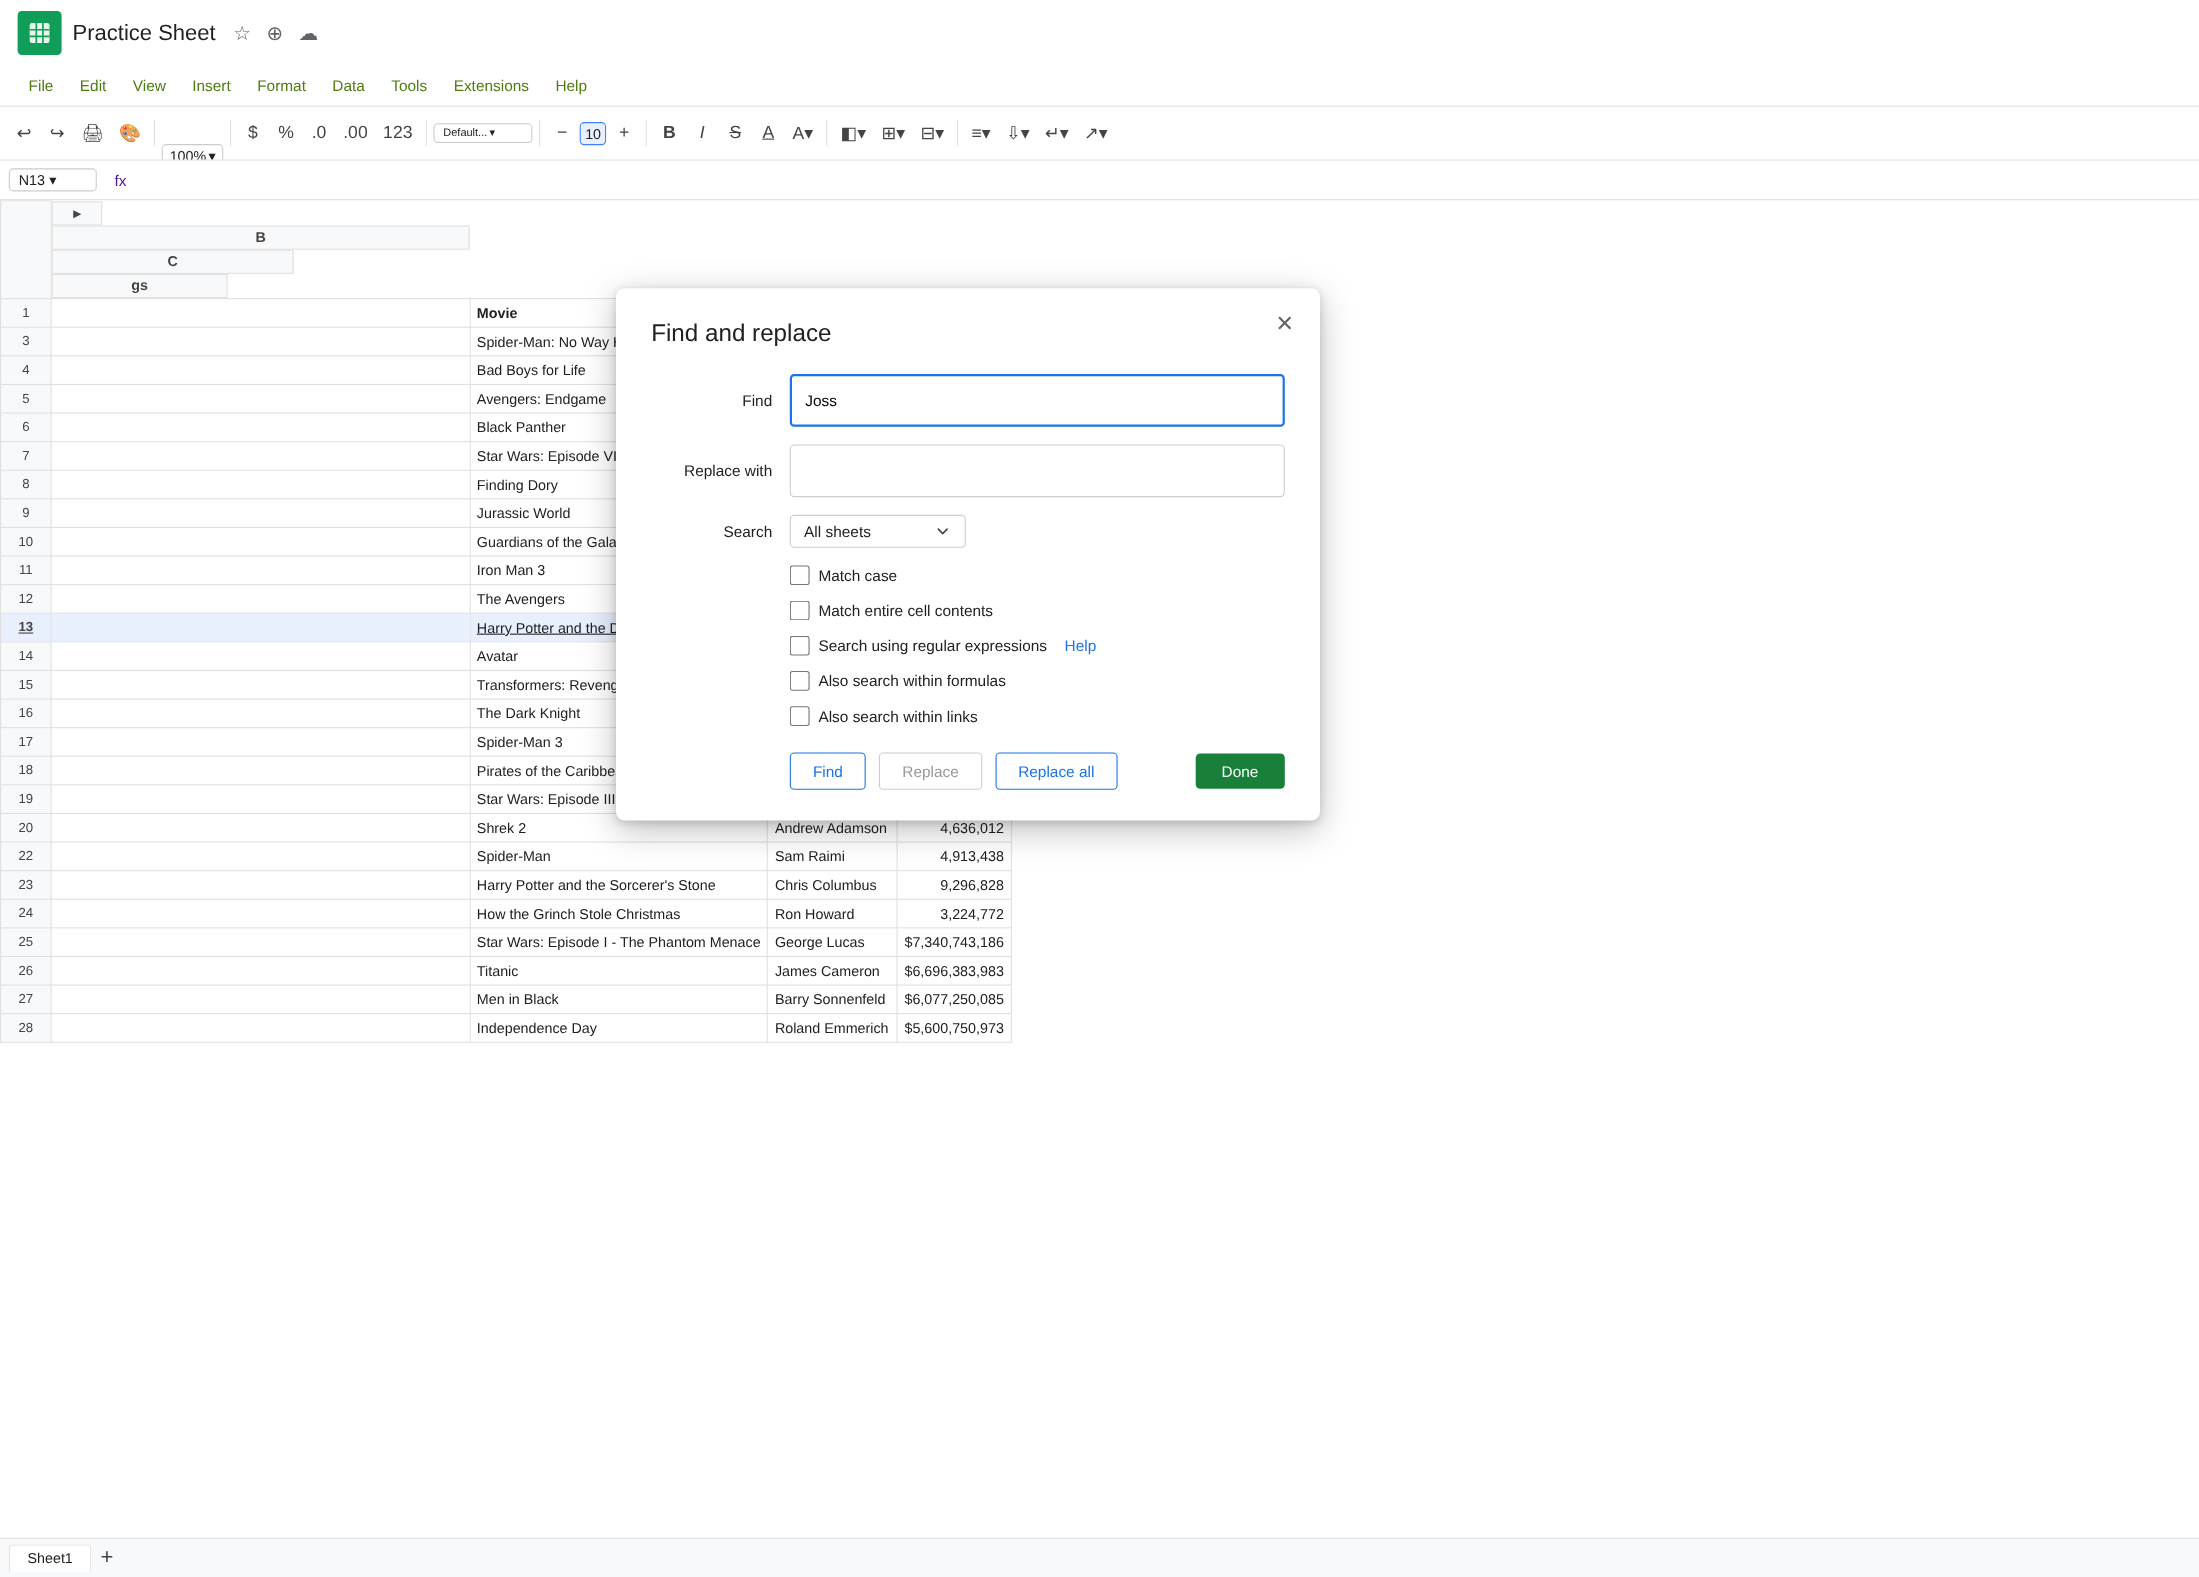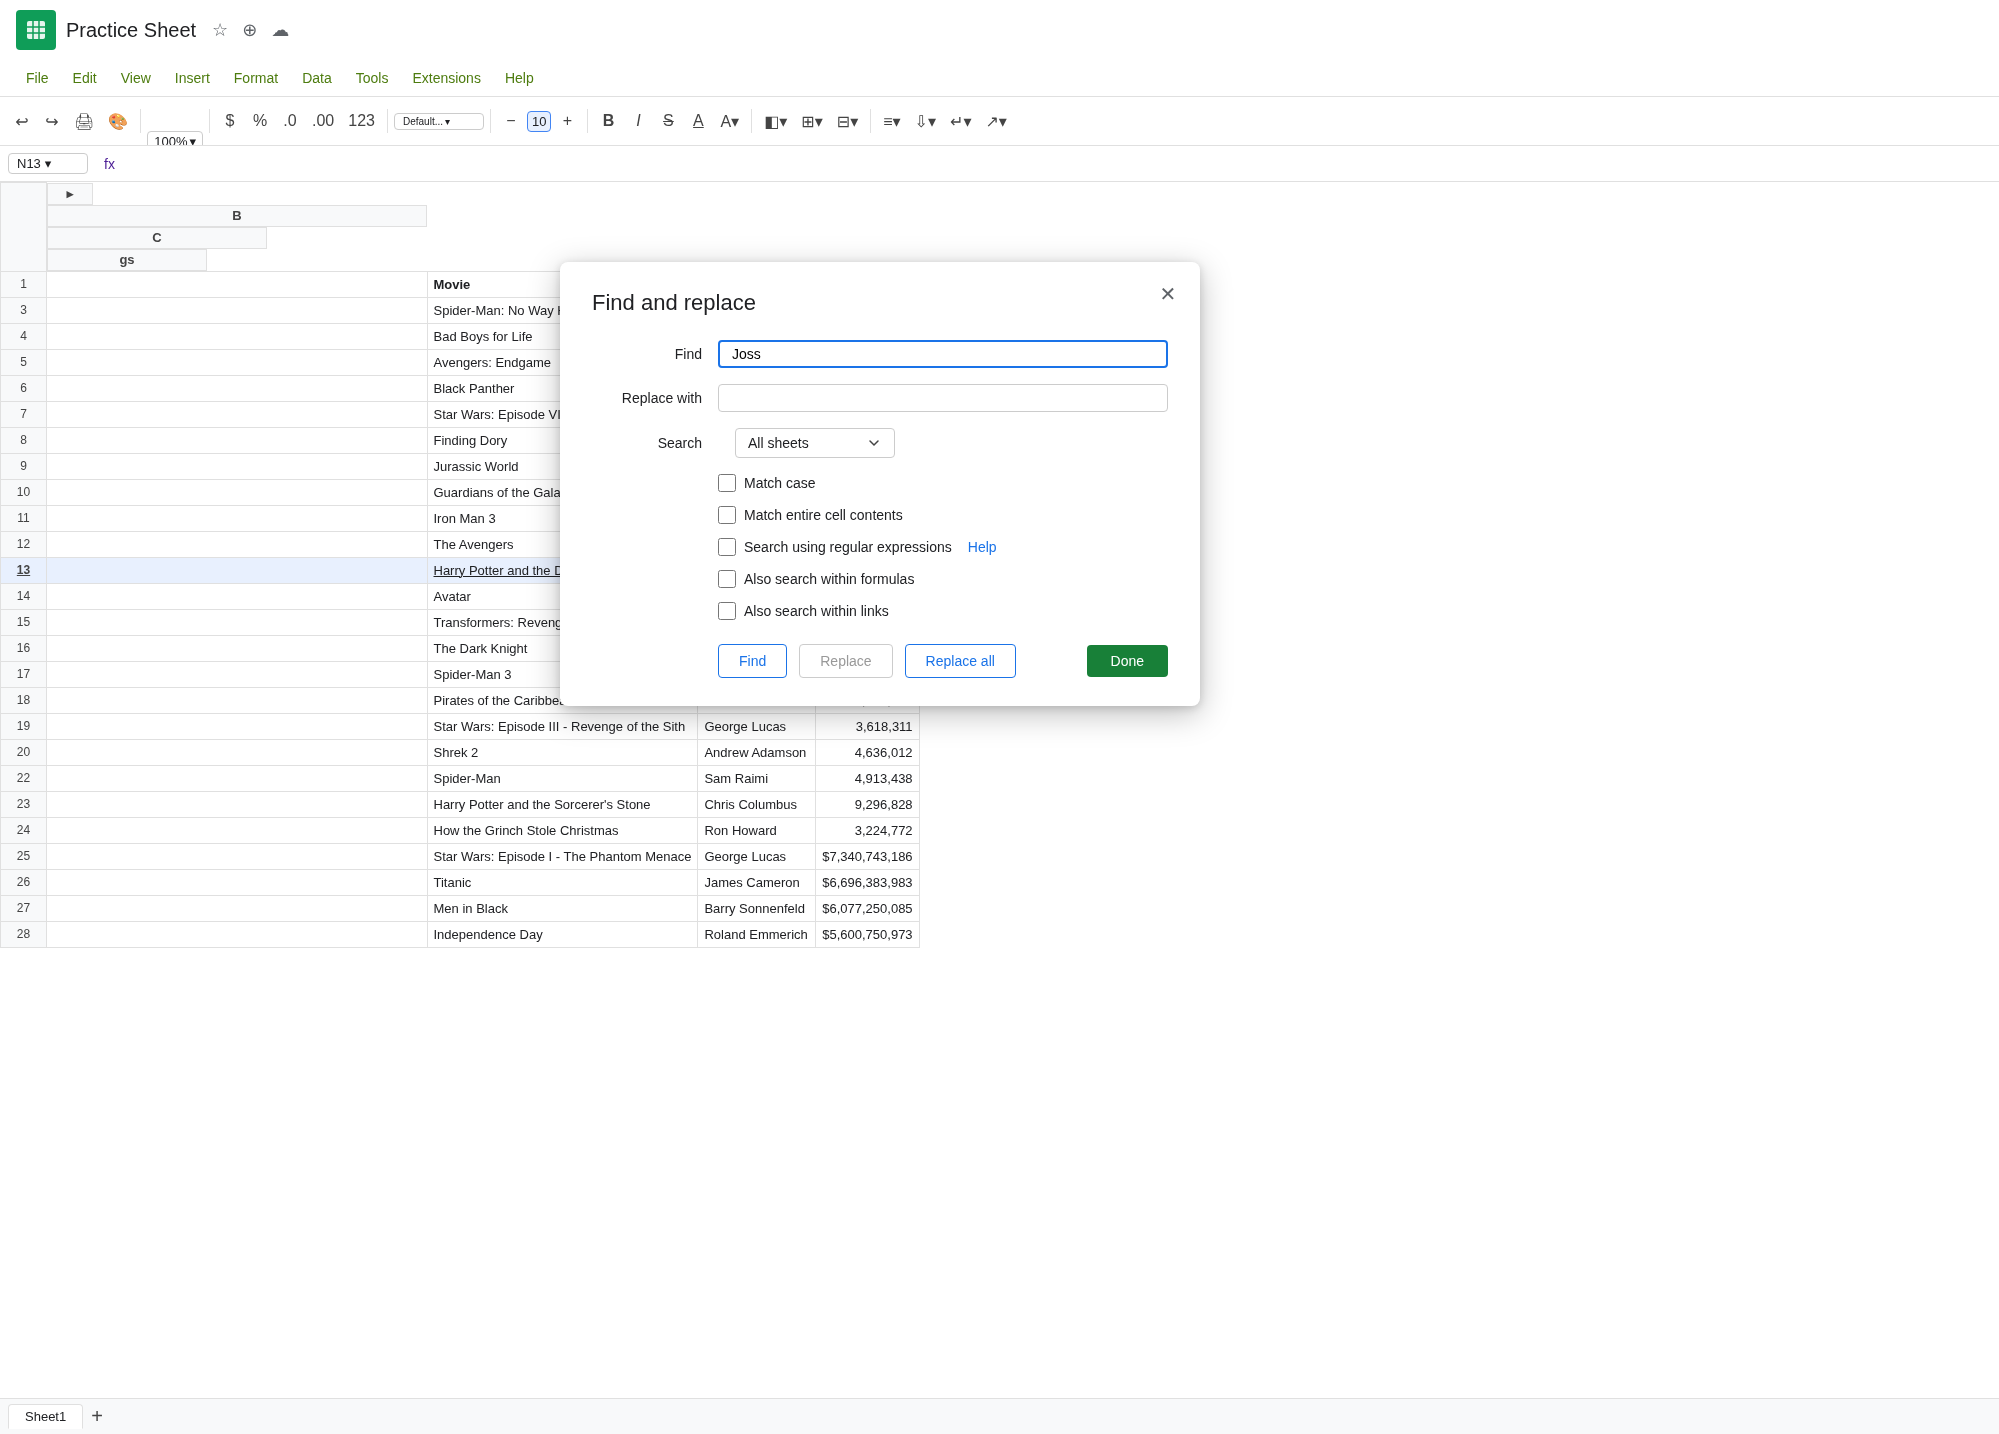--- a/index.html
+++ b/index.html
@@ -113,29 +113,29 @@
     #dialog-title {
       font-size: 22px; font-weight: 400; color: #202124; margin-bottom: 24px;
     }
     .dialog-row {
       display: flex; align-items: center; margin-bottom: 16px; gap: 16px;
     }
     .dialog-label {
       font-size: 14px; color: #202124; min-width: 110px; text-align: right;
     }
     .dialog-input {
-      flex: 1; height: 28px; border: 1px solid #ccc; border-radius: 4px;
+      flex: 1; height: 48px; border: 1px solid #ccc; border-radius: 4px;
       padding: 0 12px; font-size: 14px; outline: none;
     }
     .dialog-input.active { border: 2px solid #1a73e8; }
 
     .search-select {
       display: flex; align-items: center; gap: 8px;
       border: 1px solid #ccc; border-radius: 4px; padding: 6px 12px;
-      min-width: 160px; cursor: pointer; font-size: 14px; background: #fff; margin-left: 17px;
+      min-width: 160px; cursor: pointer; font-size: 14px; background: #fff;
     }
     .search-select svg { margin-left: auto; }
 
     .checkbox-row {
       display: flex; align-items: center; gap: 8px; margin-bottom: 14px; padding-left: 126px;
     }
     .checkbox-row input[type=checkbox] {
       width: 18px; height: 18px; cursor: pointer; accent-color: #1a73e8;
     }
     .checkbox-label { font-size: 14px; color: #202124; }

